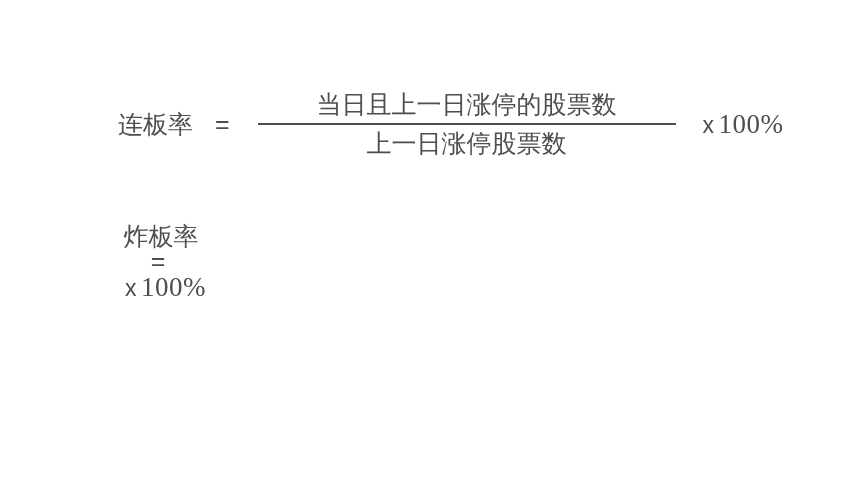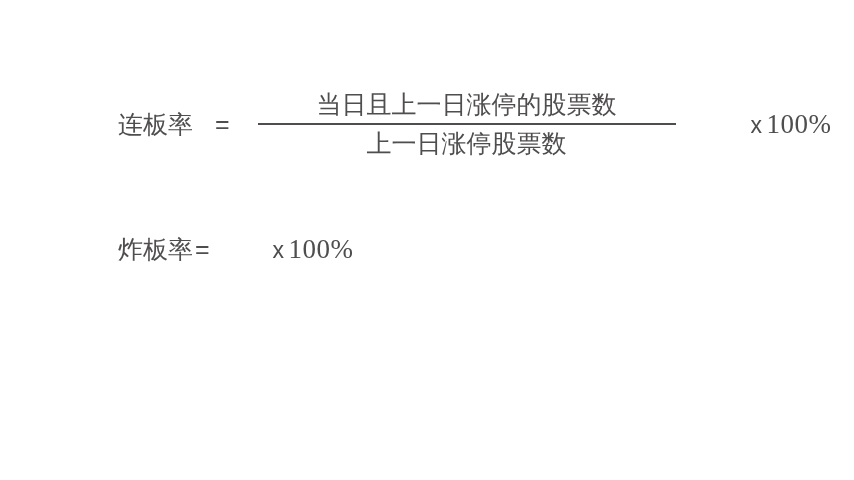--- a/index.html
+++ b/index.html
@@ -26,21 +26,21 @@
 
   .formula-row {
     position: absolute;
     display: flex;
     align-items: center;
     white-space: nowrap;
   }
 
   
   #formula-lianbanlv { left: 118px; top: 88px; gap: 20px; }
-  #formula-zhabanlv  { left: 118px; top: 236px; }
+  #formula-zhabanlv  { left: 118px; top: 224px; flex-direction: column; }
 
   .formula-lhs {
     font-size: 25px;
     line-height: 1;
     letter-spacing: 0px;
     color: #4f4d4d;
     padding-right: 2px;
     font-weight: 400;
   }
 
@@ -77,21 +77,20 @@
     margin: 2px 0;
   }
 
   .multiplier {
     font-family: "Liberation Serif", "DejaVu Serif", serif;
     font-size: 27px;
     line-height: 1;
     color: #4f4d4d;
     padding-left: 7px;
     letter-spacing: 0.5px;
-    margin-left: 48px;
   }
 
   .multiplier .times-symbol {
     font-family: "Liberation Sans", "DejaVu Sans", sans-serif;
     font-size: 23px;
     padding-right: 4px;
   }
 </style>
 </head>
 <body>

